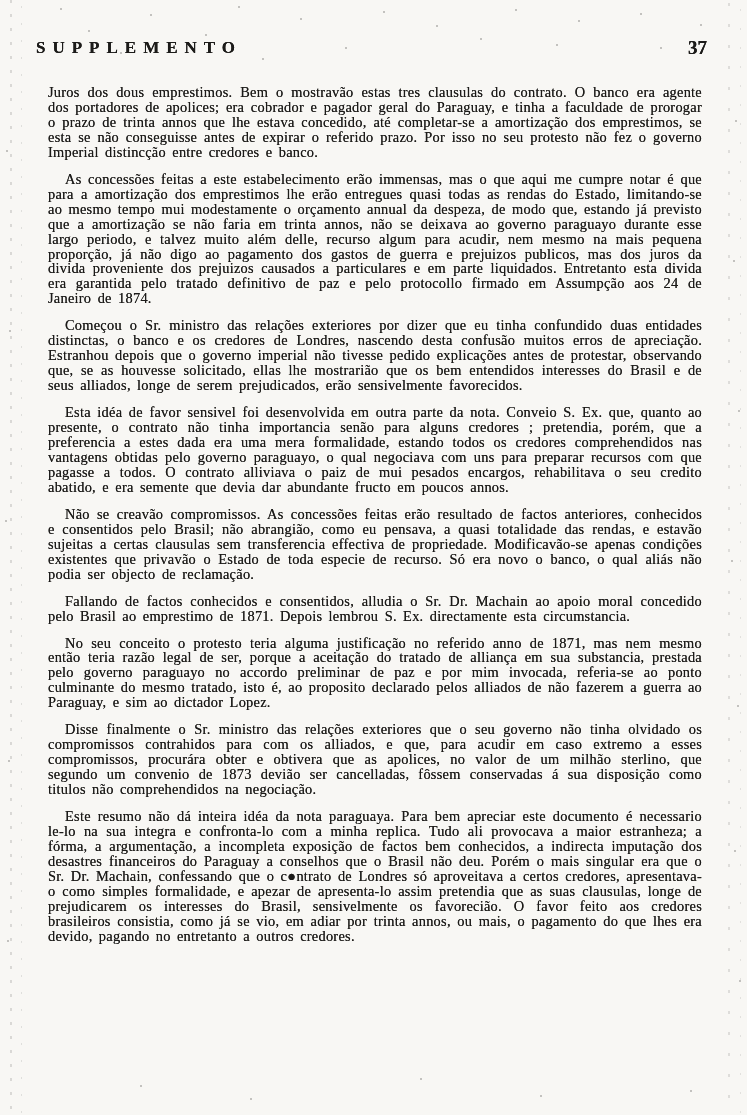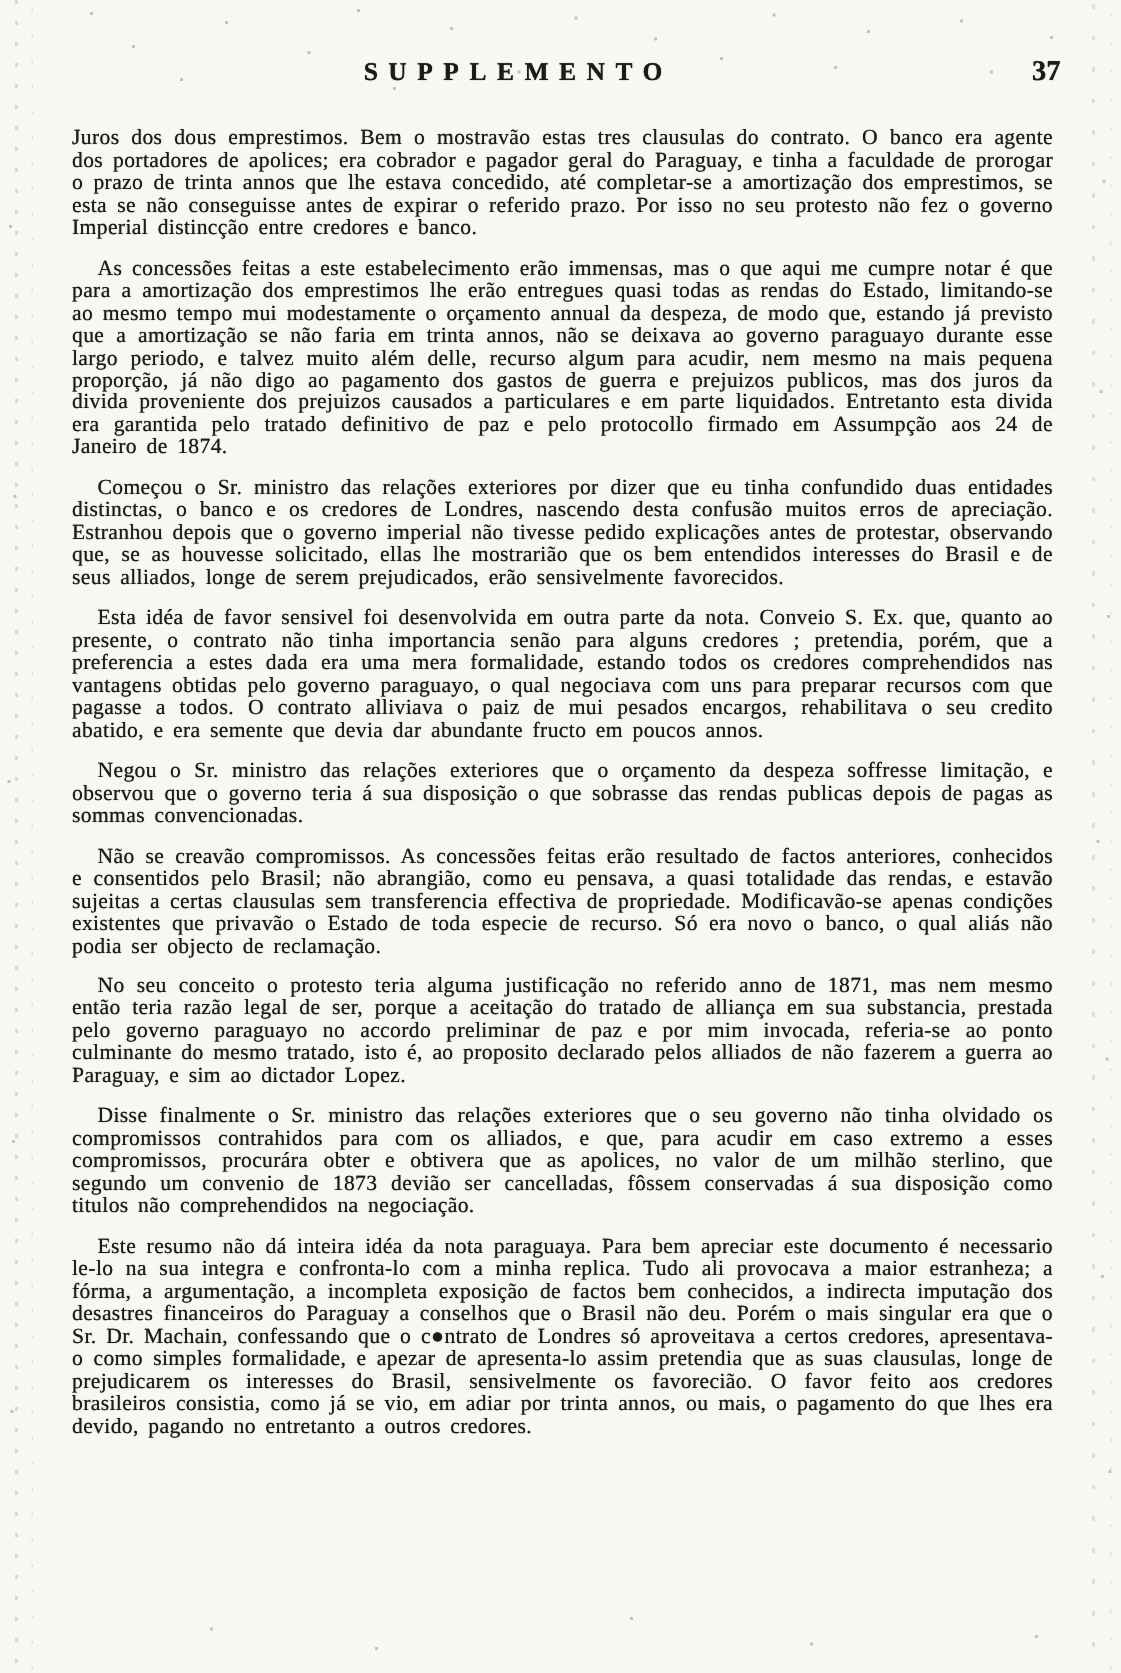--- a/index.html
+++ b/index.html
@@ -60,21 +60,21 @@
   .running-head {
     position: absolute;
     top: 38px;
     left: 36px;
     right: 32px;
     height: 24px;
   }
   .running-head .title {
     position: absolute;
     left: 0; right: 60px;
-    text-align: center;
+    text-align: left;
     font-weight: bold;
     font-size: 17px;
     letter-spacing: 7px;
     text-shadow: 0 0 0.6px currentColor;
   }
   .running-head .folio {
     position: absolute;
     right: 8px;
     top: -1px;
     font-weight: bold;
@@ -107,19 +107,19 @@
   <div class="running-head">
     <div class="title">SUPPLEMENTO</div>
     <div class="folio">37</div>
   </div>
 
   <div class="text-column">
       <p class="">Juros dos dous emprestimos. Bem o mostravão estas tres clausulas do contrato. O banco era agente dos portadores de apolices; era cobrador e pagador geral do Paraguay, e tinha a faculdade de prorogar o prazo de trinta annos que lhe estava concedido, até completar-se a amortização dos emprestimos, se esta se não conseguisse antes de expirar o referido prazo. Por isso no seu protesto não fez o governo Imperial distincção entre credores e banco.</p>
       <p class="indent">As concessões feitas a este estabelecimento erão immensas, mas o que aqui me cumpre notar é que para a amortização dos emprestimos lhe erão entregues quasi todas as rendas do Estado, limitando-se ao mesmo tempo mui modestamente o orçamento annual da despeza, de modo que, estando já previsto que a amortização se não faria em trinta annos, não se deixava ao governo paraguayo durante esse largo periodo, e talvez muito além delle, recurso algum para acudir, nem mesmo na mais pequena proporção, já não digo ao pagamento dos gastos de guerra e prejuizos publicos, mas dos juros da divida proveniente dos prejuizos causados a particulares e em parte liquidados. Entretanto esta divida era garantida pelo tratado definitivo de paz e pelo protocollo firmado em Assumpção aos 24 de Janeiro de 1874.</p>
       <p class="indent">Começou o Sr. ministro das relações exteriores por dizer que eu tinha confundido duas entidades distinctas, o banco e os credores de Londres, nascendo desta confusão muitos erros de apreciação. Estranhou depois que o governo imperial não tivesse pedido explicações antes de protestar, observando que, se as houvesse solicitado, ellas lhe mostrarião que os bem entendidos interesses do Brasil e de seus alliados, longe de serem prejudicados, erão sensivelmente favorecidos.</p>
       <p class="indent">Esta idéa de favor sensivel foi desenvolvida em outra parte da nota. Conveio S. Ex. que, quanto ao presente, o contrato não tinha importancia senão para alguns credores ; pretendia, porém, que a preferencia a estes dada era uma mera formalidade, estando todos os credores comprehendidos nas vantagens obtidas pelo governo paraguayo, o qual negociava com uns para preparar recursos com que pagasse a todos. O contrato alliviava o paiz de mui pesados encargos, rehabilitava o seu credito abatido, e era semente que devia dar abundante fructo em poucos annos.</p>
-      <p class="indent">Negou o Sr. ministro das relações exteriores que o orçamento da despeza soffresse limitação, e observou que o governo teria á sua disposição o que sobrasse das rendas publicas depois de pagas as sommas convencionadas.</p>
       <p class="indent">Não se creavão compromissos. As concessões feitas erão resultado de factos anteriores, conhecidos e consentidos pelo Brasil; não abrangião, como eu pensava, a quasi totalidade das rendas, e estavão sujeitas a certas clausulas sem transferencia effectiva de propriedade. Modificavão-se apenas condições existentes que privavão o Estado de toda especie de recurso. Só era novo o banco, o qual aliás não podia ser objecto de reclamação.</p>
+      <p class="indent">Fallando de factos conhecidos e consentidos, alludia o Sr. Dr. Machain ao apoio moral concedido pelo Brasil ao emprestimo de 1871. Depois lembrou S. Ex. directamente esta circumstancia.</p>
       <p class="indent">No seu conceito o protesto teria alguma justificação no referido anno de 1871, mas nem mesmo então teria razão legal de ser, porque a aceitação do tratado de alliança em sua substancia, prestada pelo governo paraguayo no accordo preliminar de paz e por mim invocada, referia-se ao ponto culminante do mesmo tratado, isto é, ao proposito declarado pelos alliados de não fazerem a guerra ao Paraguay, e sim ao dictador Lopez.</p>
       <p class="indent">Disse finalmente o Sr. ministro das relações exteriores que o seu governo não tinha olvidado os compromissos contrahidos para com os alliados, e que, para acudir em caso extremo a esses compromissos, procurára obter e obtivera que as apolices, no valor de um milhão sterlino, que segundo um convenio de 1873 devião ser cancelladas, fôssem conservadas á sua disposição como titulos não comprehendidos na negociação.</p>
       <p class="indent">Este resumo não dá inteira idéa da nota paraguaya. Para bem apreciar este documento é necessario le-lo na sua integra e confronta-lo com a minha replica. Tudo ali provocava a maior estranheza; a fórma, a argumentação, a incompleta exposição de factos bem conhecidos, a indirecta imputação dos desastres financeiros do Paraguay a conselhos que o Brasil não deu. Porém o mais singular era que o Sr. Dr. Machain, confessando que o c●ntrato de Londres só aproveitava a certos credores, apresentava-o como simples formalidade, e apezar de apresenta-lo assim pretendia que as suas clausulas, longe de prejudicarem os interesses do Brasil, sensivelmente os favorecião. O favor feito aos credores brasileiros consistia, como já se vio, em adiar por trinta annos, ou mais, o pagamento do que lhes era devido, pagando no entretanto a outros credores.</p>
     </div>
 </div>
 
 </body></html>

